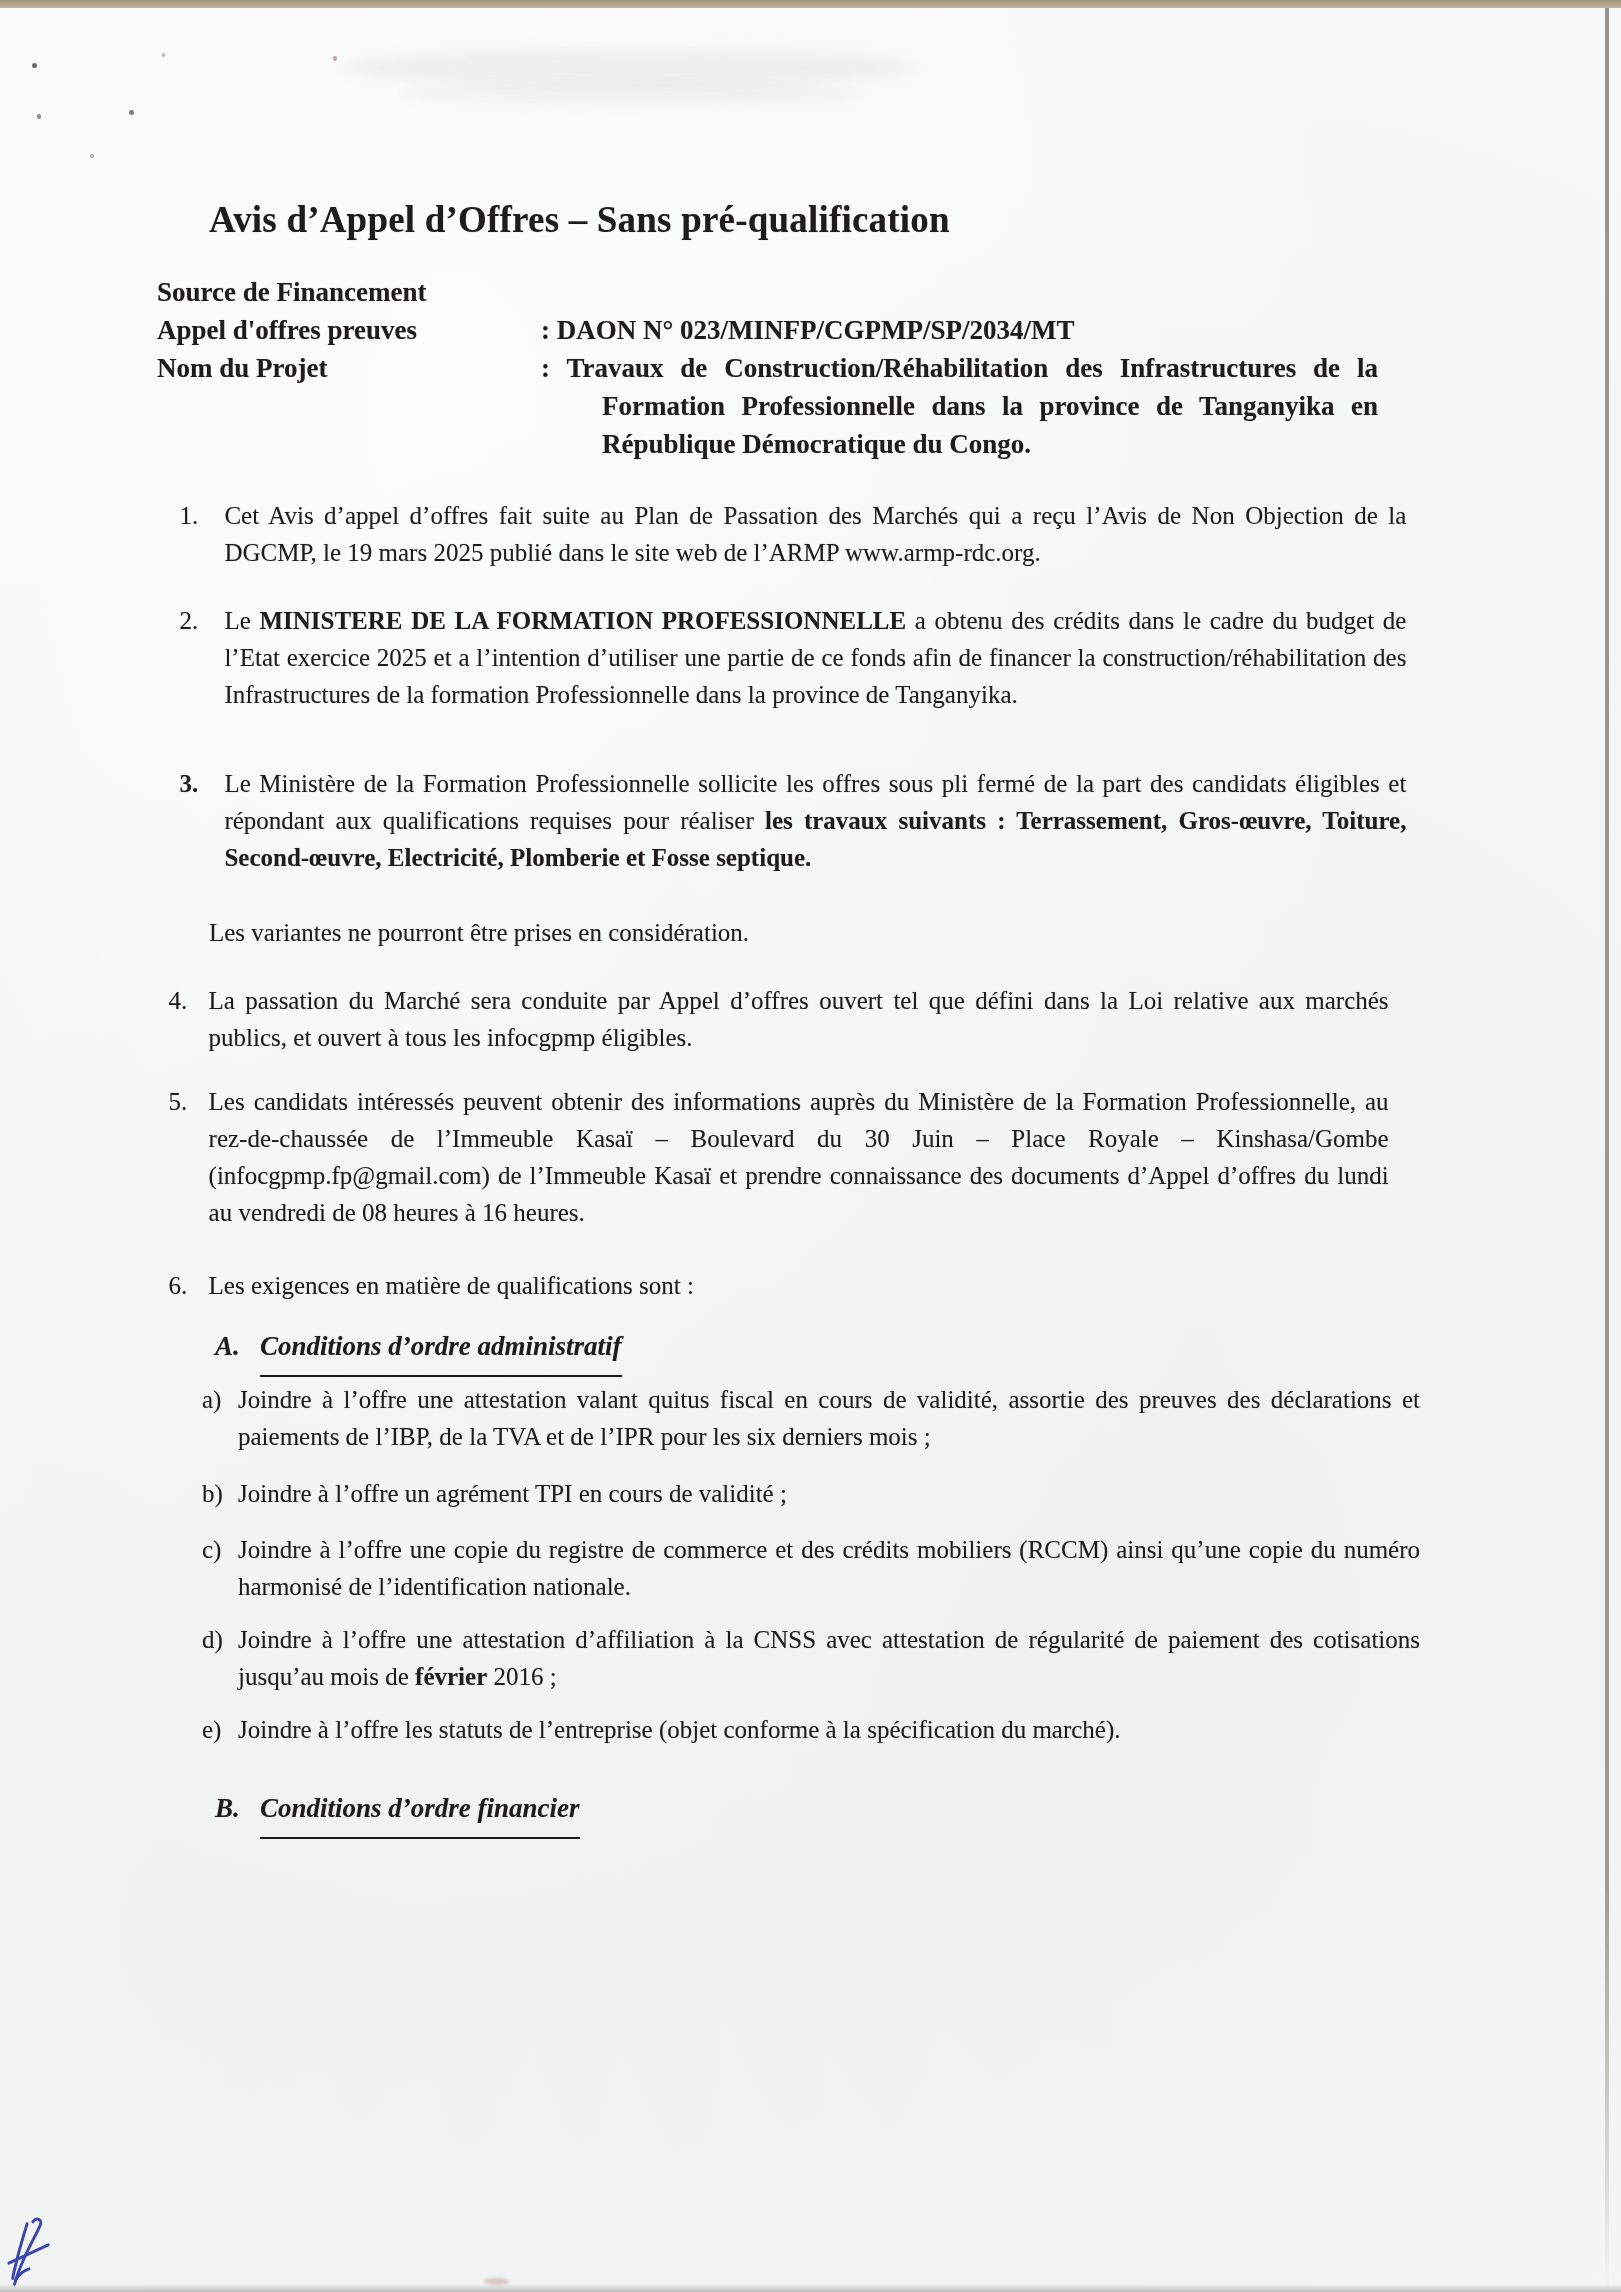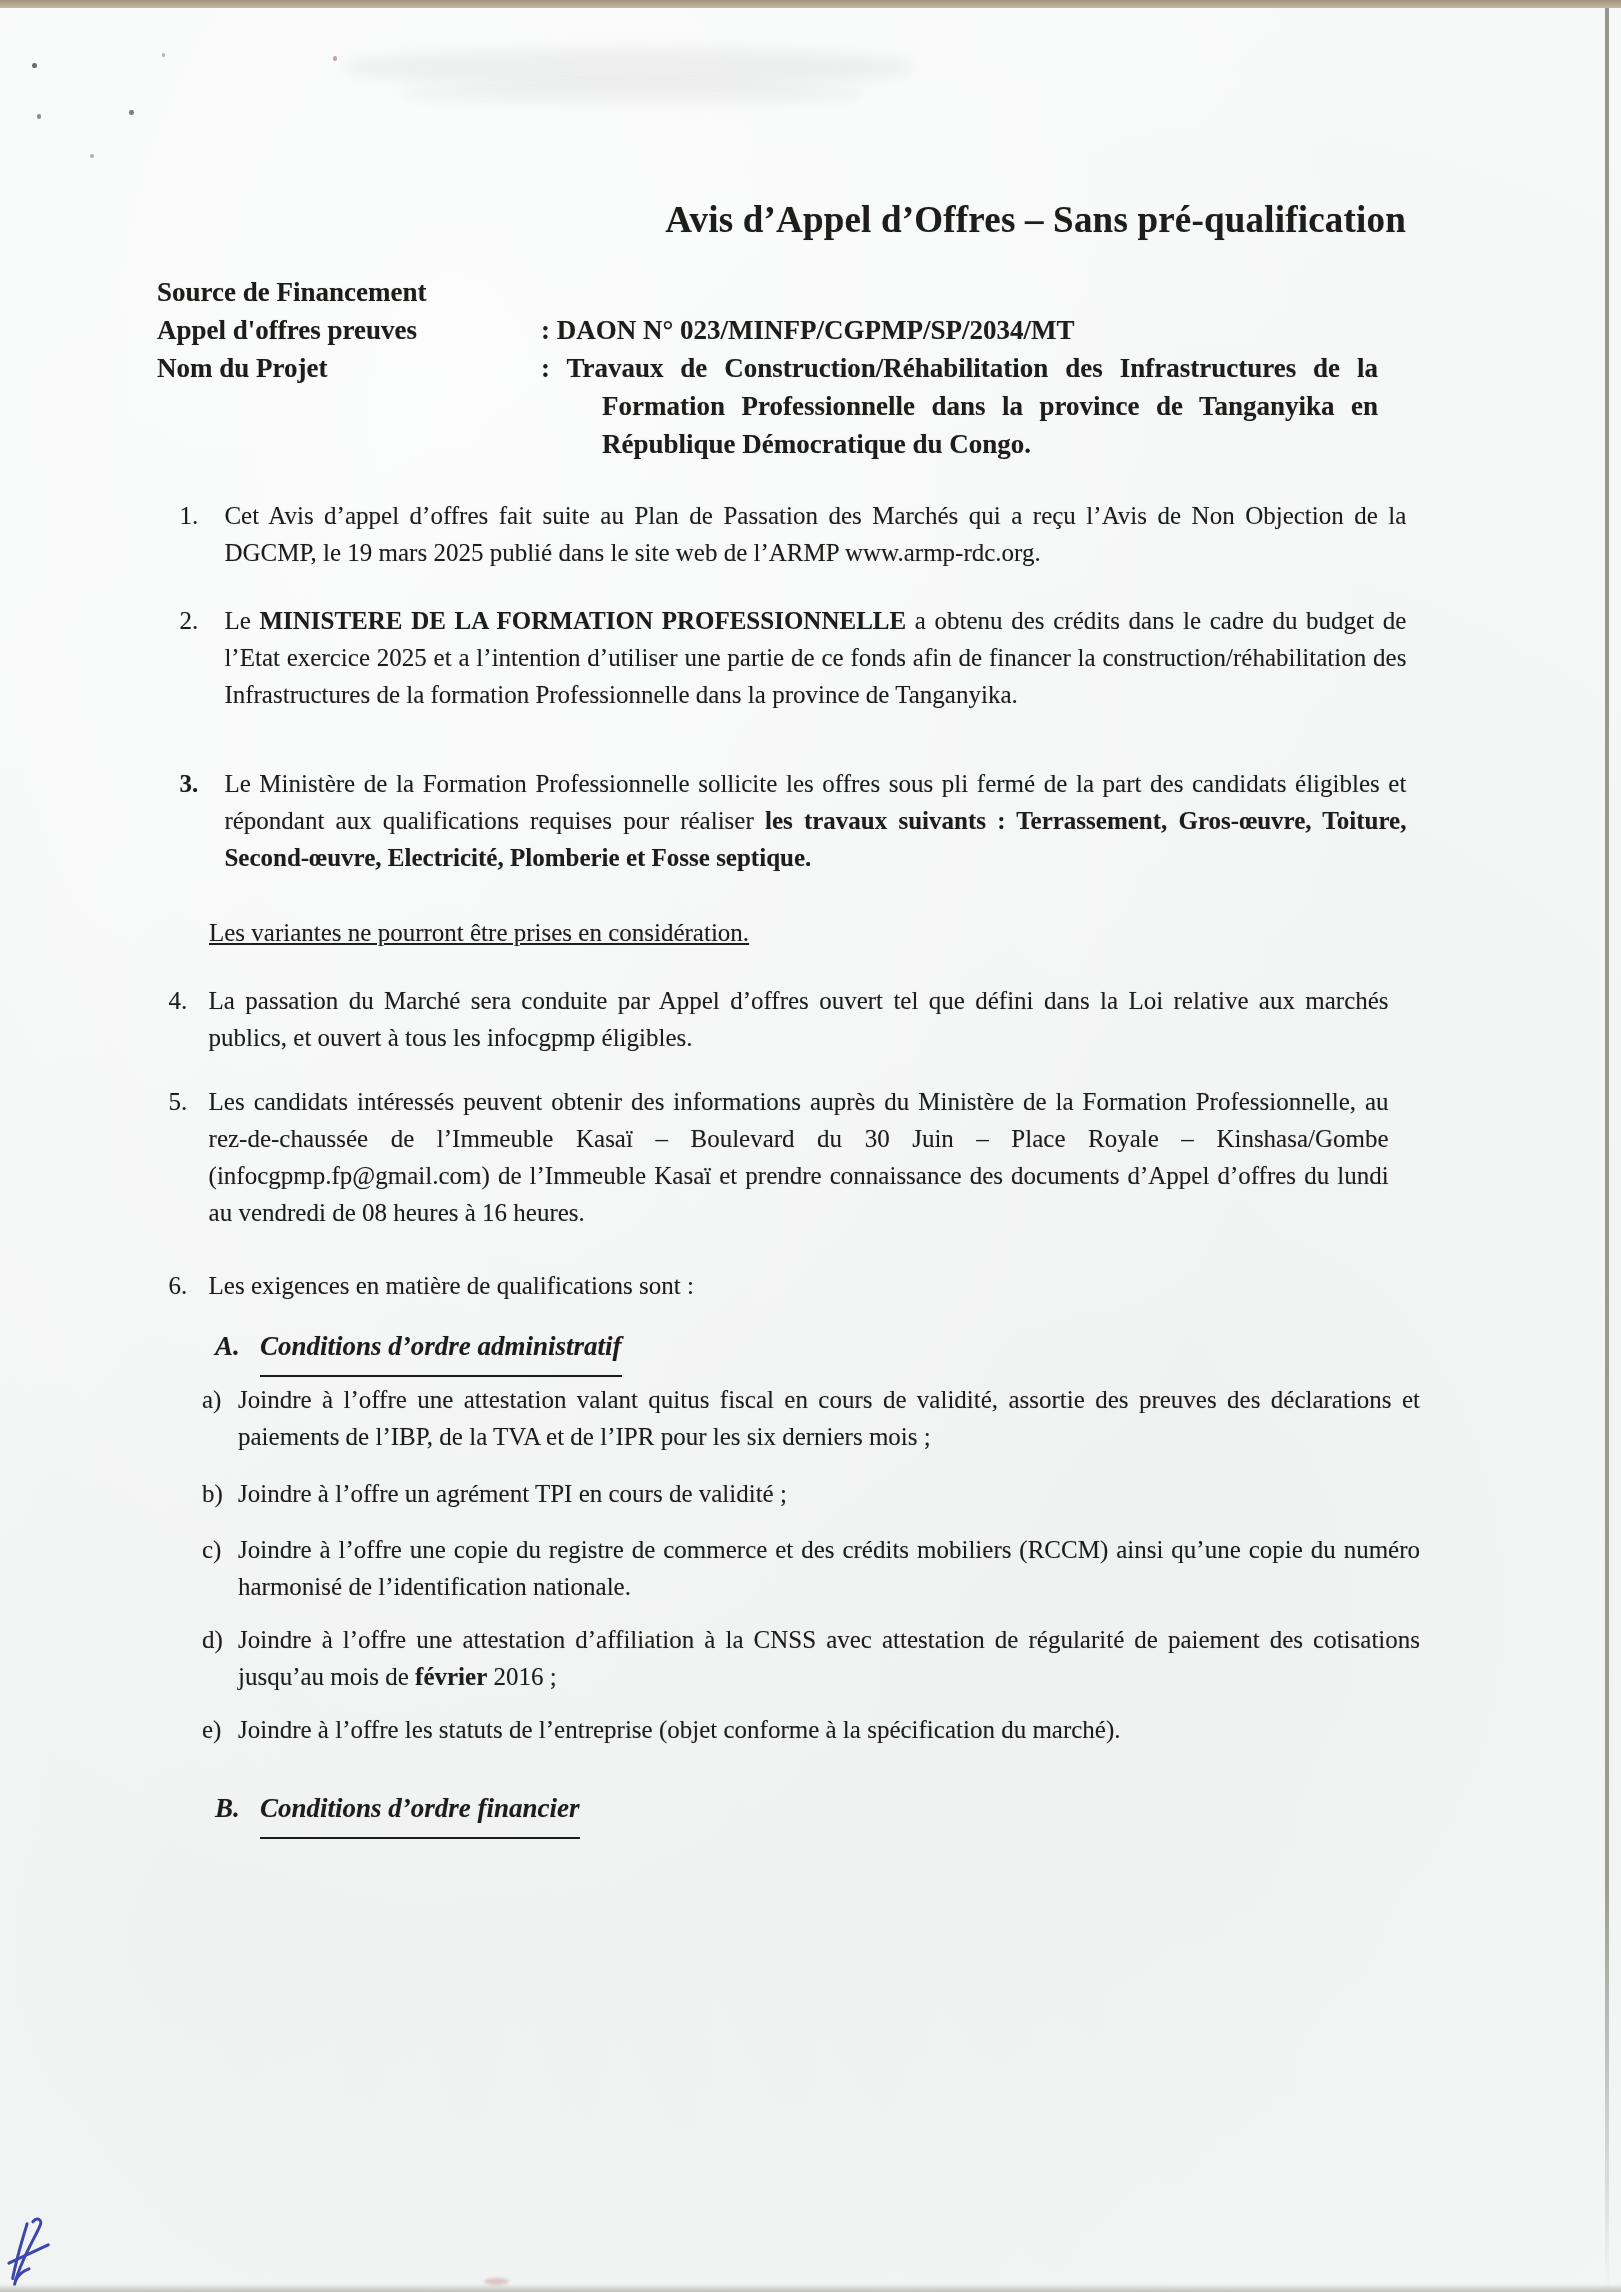--- a/index.html
+++ b/index.html
@@ -27,35 +27,35 @@
     background:rgba(138,140,136,.10); filter:blur(6.3px); border-radius:50%; }
   .bleed-band2 { position:absolute; left:399px; top:82px; width:466px; height:23px;
     background:rgba(138,140,136,.08); filter:blur(5.4px); border-radius:50%; }
   .speck { position:absolute; border-radius:50%; }
   .smudge { position:absolute; width:25px; height:7.2px; border-radius:50%;
     background:rgba(178,118,112,.35); filter:blur(1.8px); }
 
   
   .doc { position:relative; padding:0 215px 0 157px; text-shadow:0 0 0.9px rgba(30,28,25,.28); }
 
-  .t-title { margin-top:197px; padding-left:52px; text-align:right;
+  .t-title { margin-top:197px; padding-left:52px; text-align:left;
     font-size:37px; font-weight:700; line-height:45px; letter-spacing:0.2px; }
 
   .hdr { margin-top:31px; font-weight:700; font-size:27px; line-height:38px; }
   .h-row { display:flex; }
   .h-label { width:384px; flex:none; }
   .h-value { width:837px; flex:none; padding-left:61px; text-indent:-61px; text-align:justify; }
 
   .lst { margin-top:34px; font-size:25px; line-height:37px; }
   .li { position:relative; text-align:justify; }
   .li .num { position:absolute; left:0; top:0; text-align:left; }
   .li.n1 { margin-left:22.4px; padding-left:45px; width:1227px; }
   .li.n2 { margin-left:11.6px; padding-left:40px; width:1220px; }
   .b { font-weight:700; }
-  .note { margin:38px 0 31px 52px;text-decoration:underline; }
+  .note { margin:38px 0 31px 52px; }
   .mb35 { margin-bottom:31px; } .mb58 { margin-bottom:52px; }
   .mb30 { margin-bottom:27px; } .mb40 { margin-bottom:36px; }
   .mb26 { margin-bottom:23px; } .mb22 { margin-bottom:19.7px; }
   .mb18 { margin-bottom:16px; } .mb46 { margin-bottom:41px; }
   .mb17 { margin-bottom:15px; }
 
   .sec-h { margin-left:58px; font-size:27px; line-height:39px; font-weight:700; font-style:italic; }
   .sec-h .sec-letter { display:inline-block; width:45px; }
   .sec-h .sec-title { border-bottom:2.7px solid #1b1a18; padding-bottom:14px; }
 

